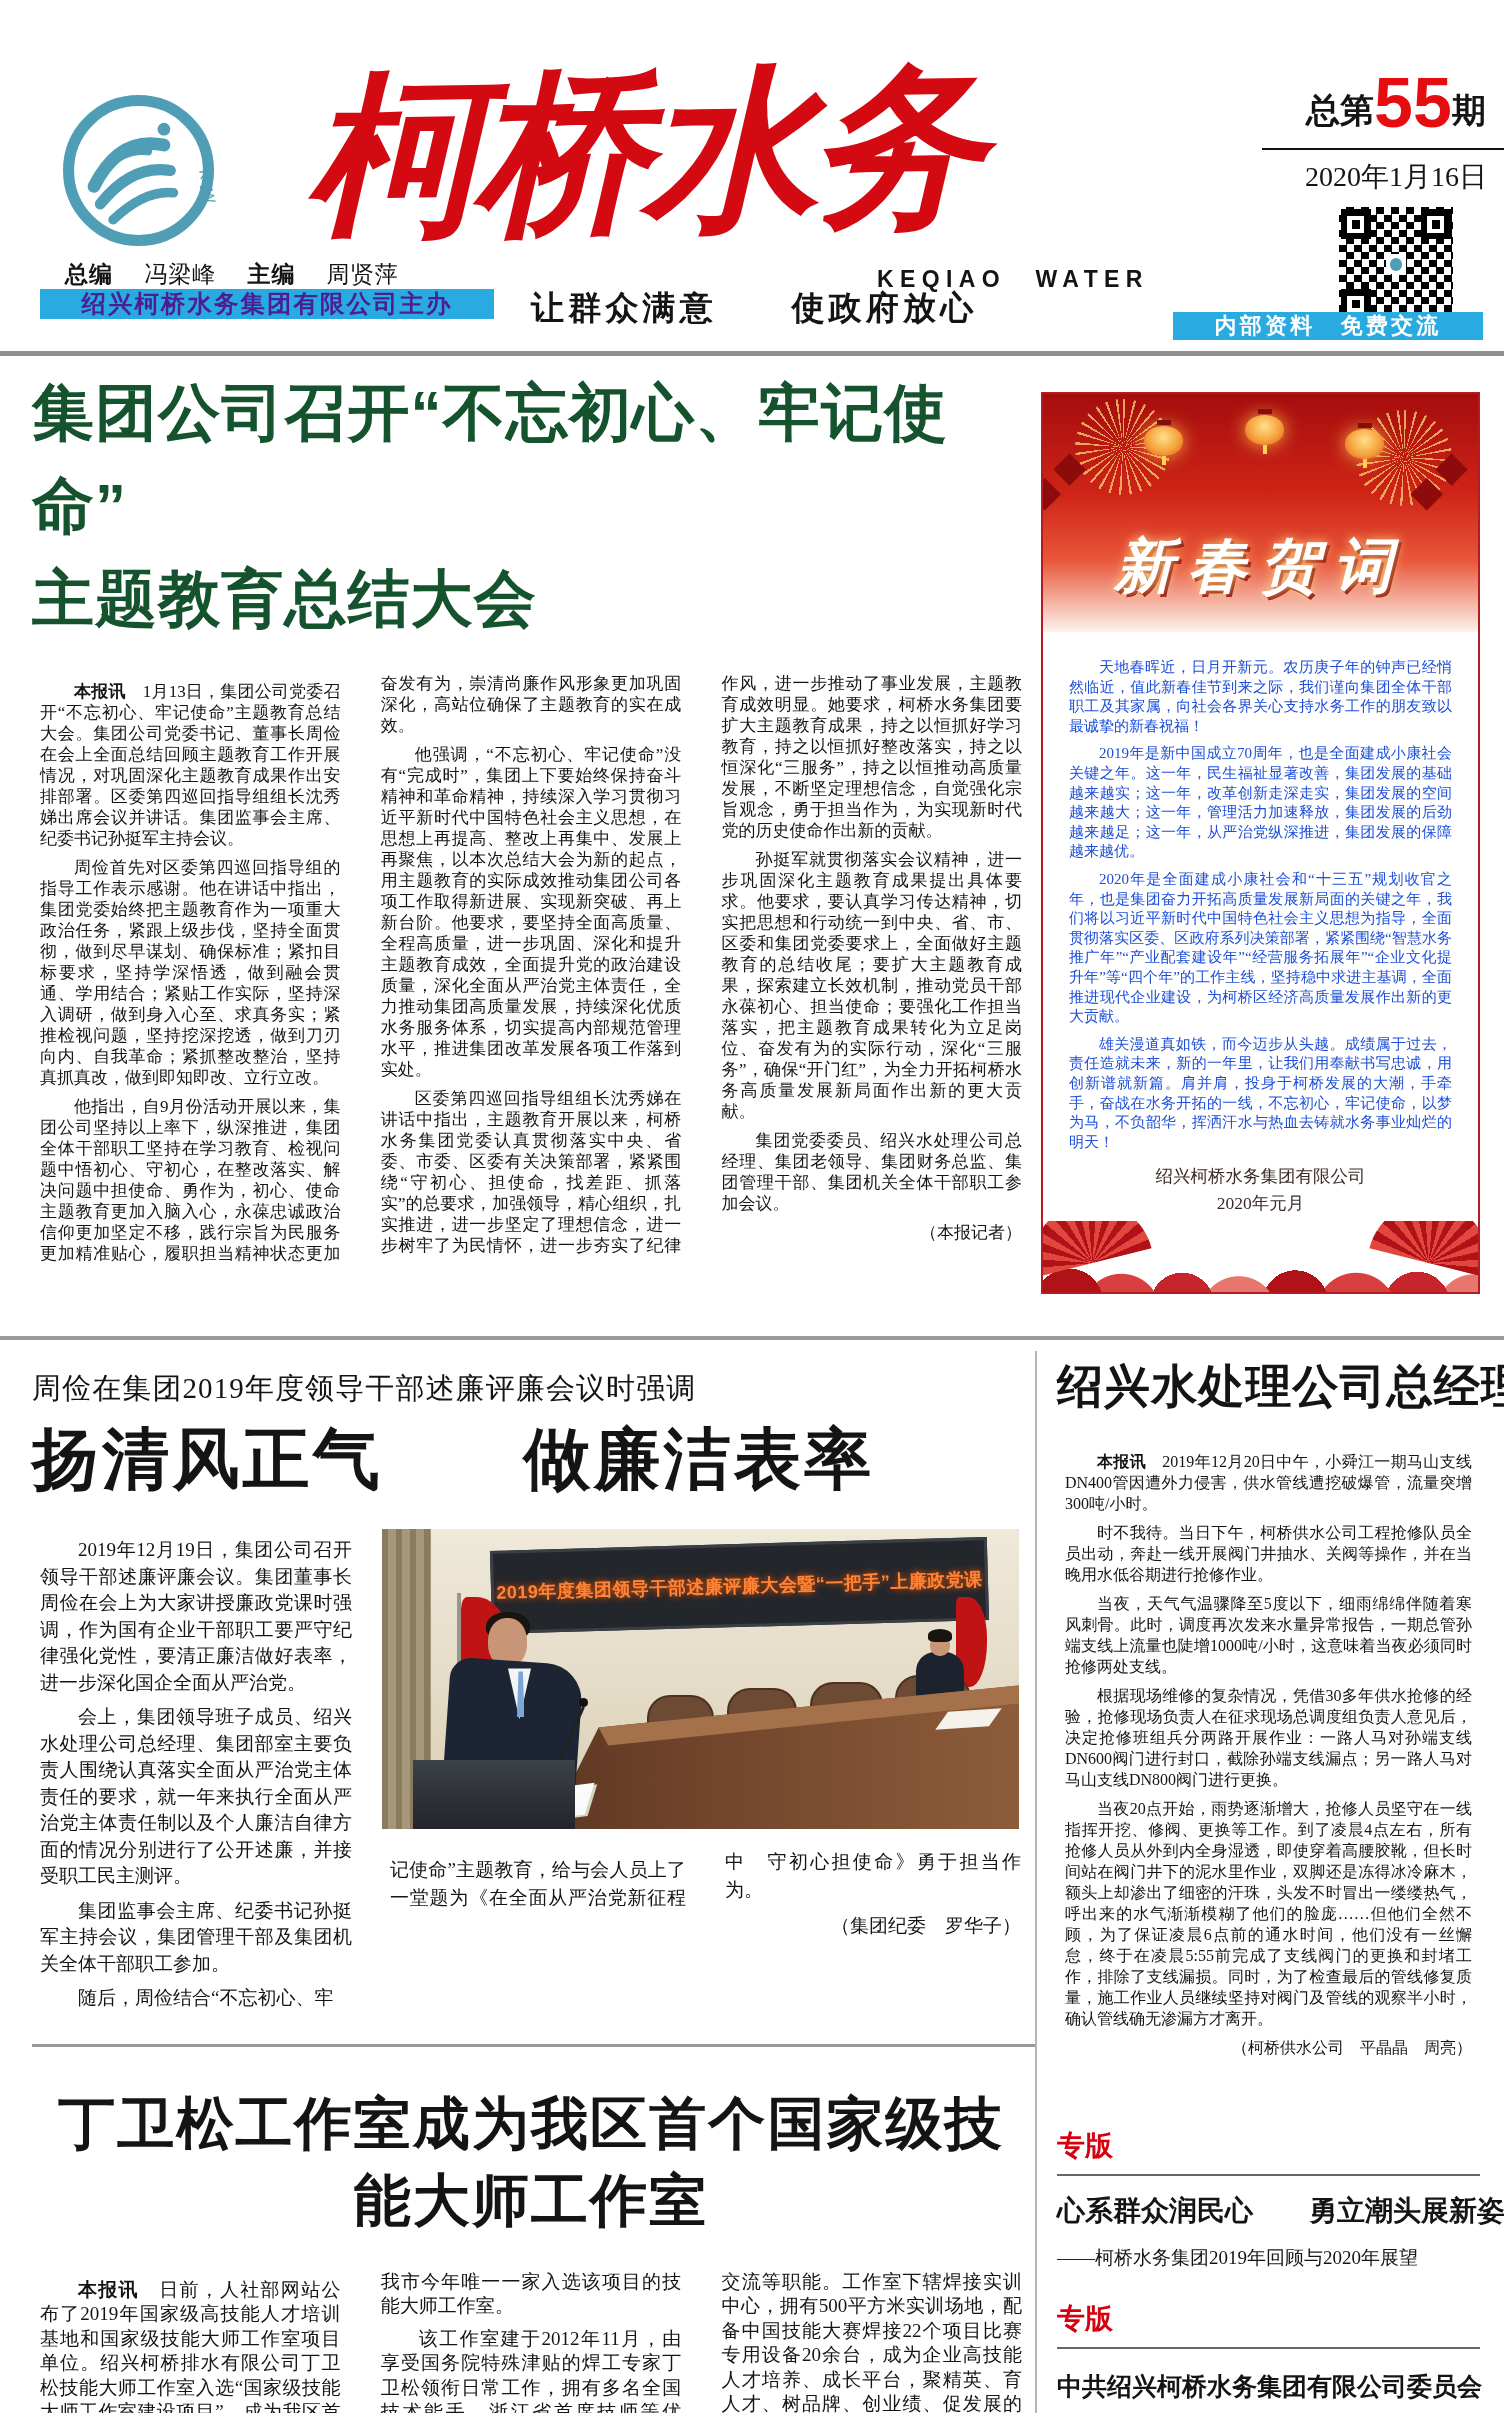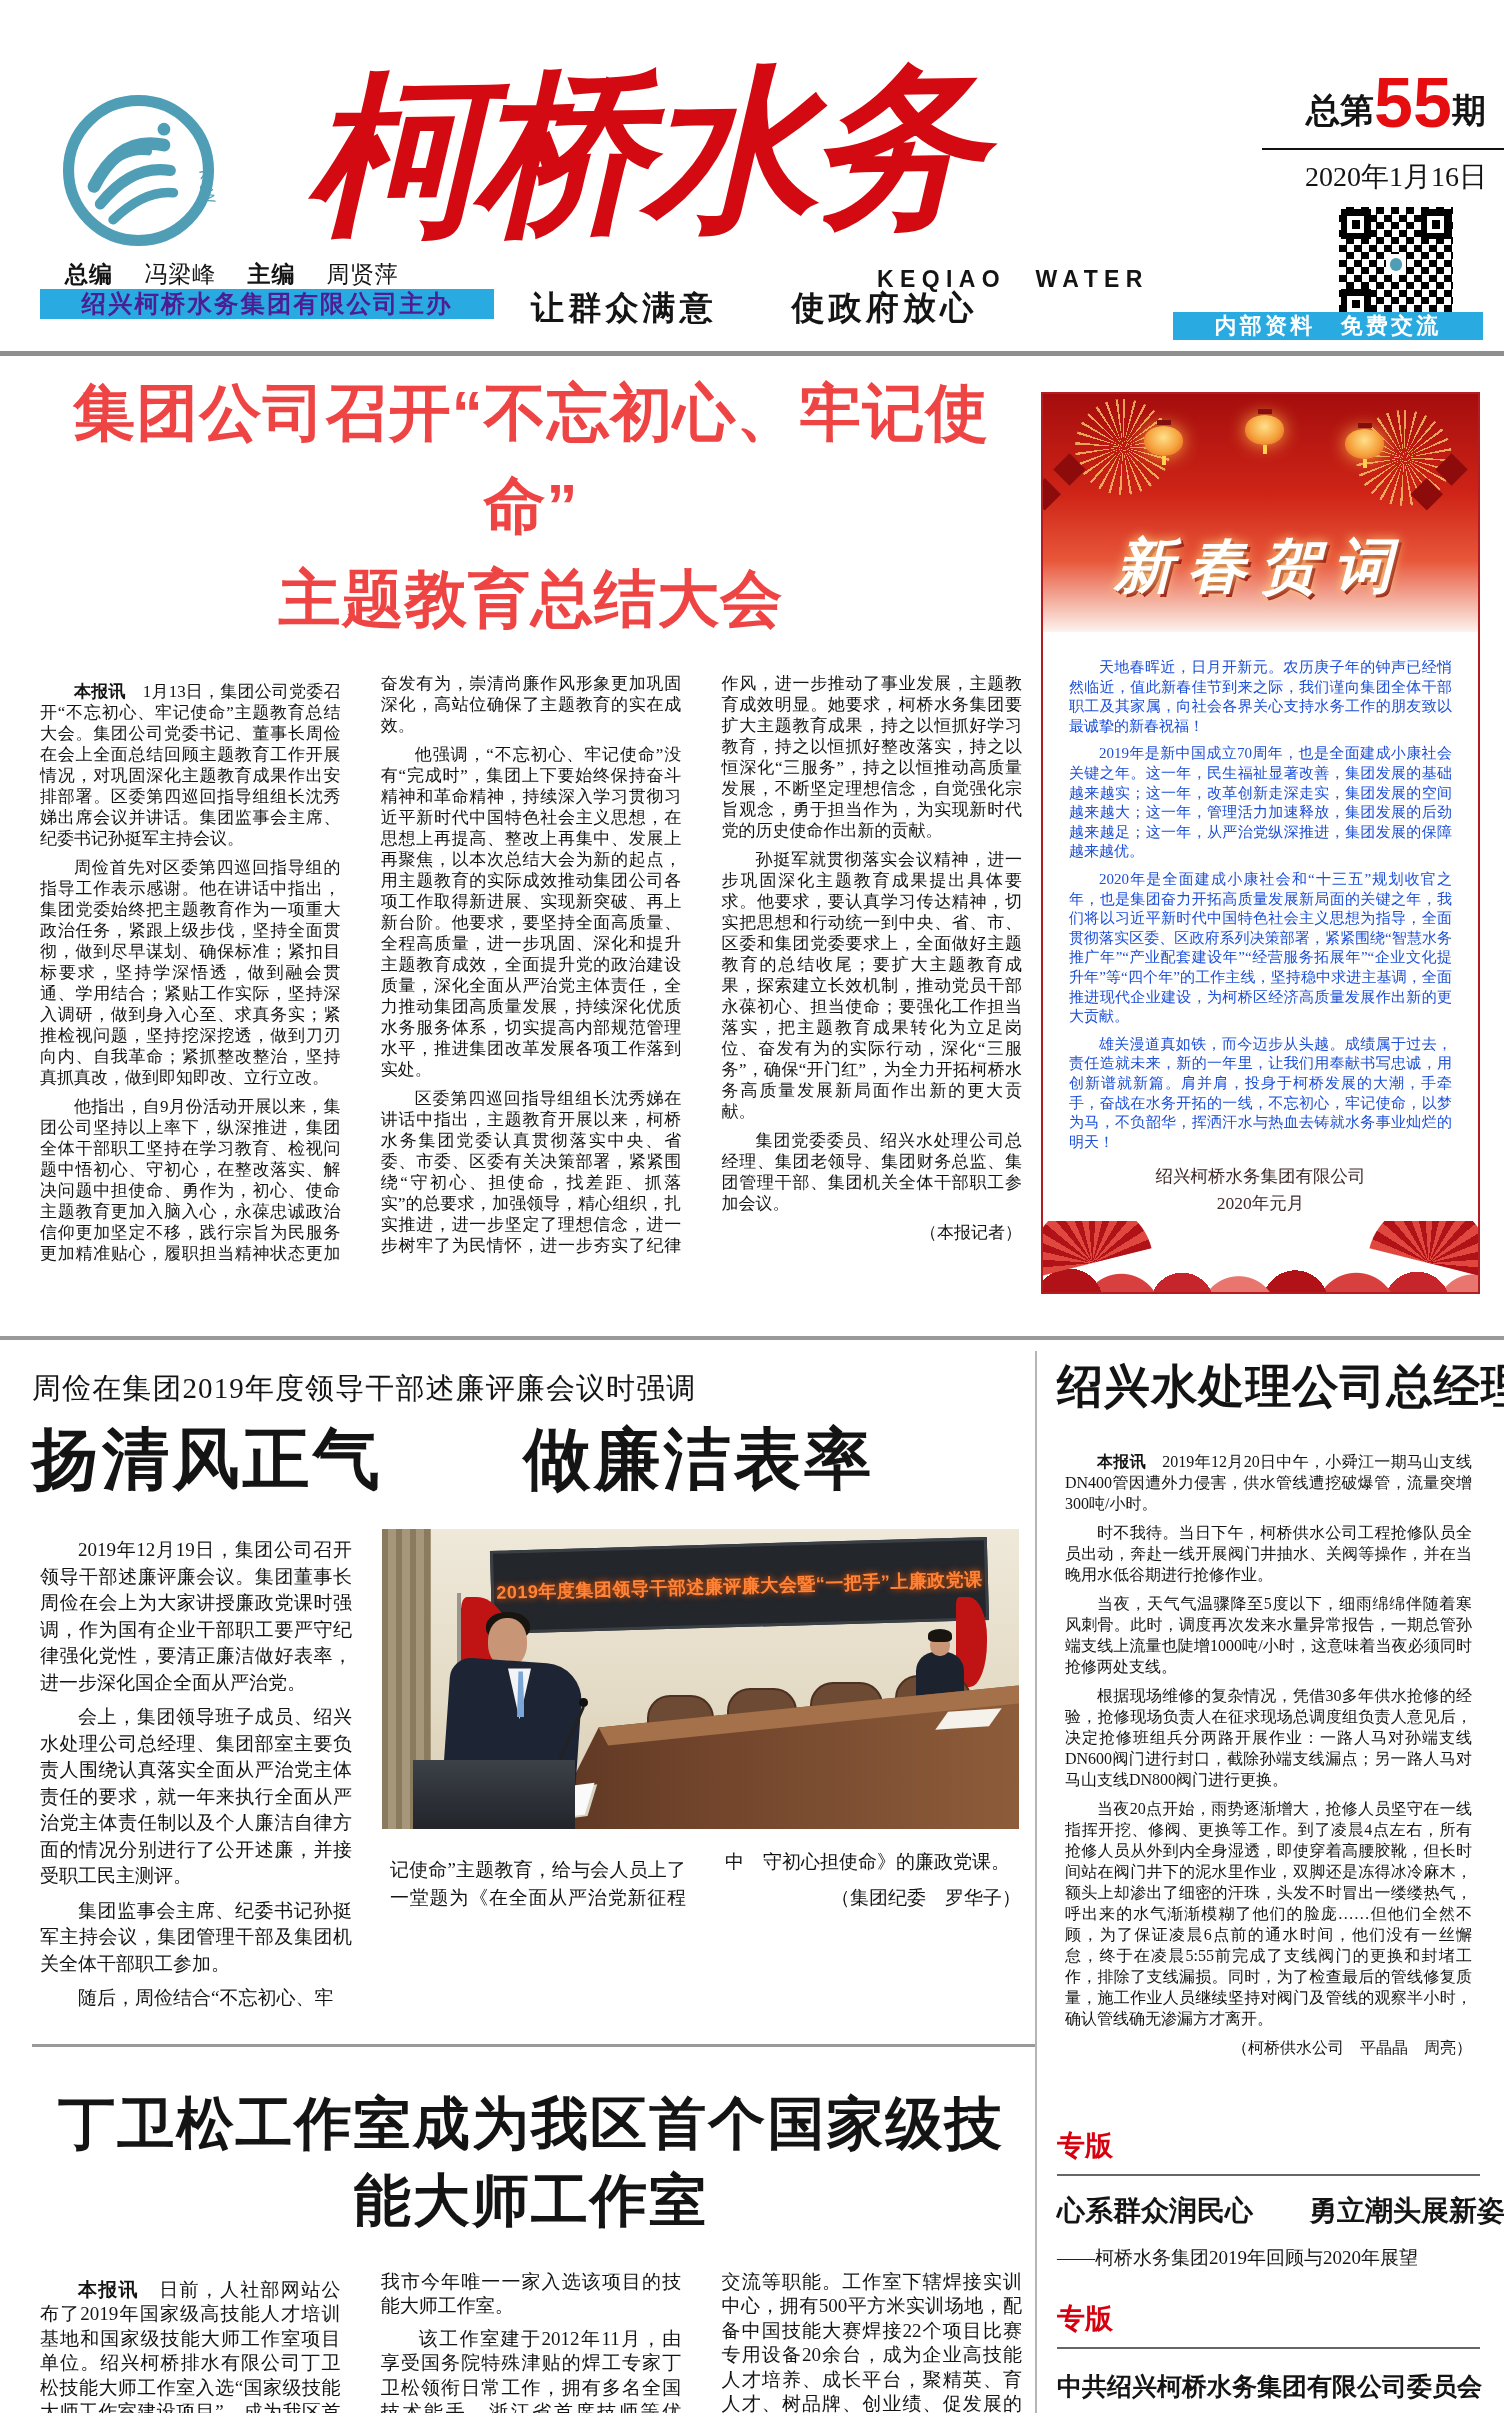--- a/index.html
+++ b/index.html
@@ -36,21 +36,21 @@
   .qr .f::before{content:"";position:absolute;left:10.6px;top:10.6px;width:8.5px;height:8.5px;background:#000;z-index:2;}
   .qr .f1{left:2.1px;top:2.1px;} .qr .f2{right:2.1px;top:2.1px;} .qr .f3{left:2.1px;bottom:2.1px;}
   .qr .ctr{position:absolute;left:47px;top:47px;width:20px;height:20px;background:#fff;border-radius:3.2px;}
   .qr .ctr::after{content:"";position:absolute;left:3.7px;top:3.7px;width:12.7px;height:12.7px;border-radius:50%;background:#4f9eb5;}
   .internalbar{position:absolute;left:1173px;top:312px;width:310px;height:28px;background:#29abe2;
                color:#fff;font-size:22px;font-weight:bold;display:flex;align-items:center;justify-content:center;letter-spacing:3.2px;}
   .hdiv{position:absolute;left:0;top:351px;width:100%;height:5.3px;background:#8f8f8f;}
 
   
   .art1{position:absolute;left:32px;top:366px;width:998px;}
-  .art1 .hl{font-size:62px;font-weight:bold;color:#ef4444;text-align:center;line-height:1.5;letter-spacing:1.1px;}
+  .art1 .hl{font-size:62px;font-weight:bold;color:#14532d;line-height:1.5;letter-spacing:1.1px;}
   .art1 .bodycols{margin-top:28px;height:685px;column-count:3;column-gap:24.4px;
                   font-size:17px;line-height:21px;text-align:justify;overflow:hidden;}
 
   
   .card{position:absolute;left:1041px;top:392px;width:439px;height:902px;border:2.1px solid #b31d22;
         display:flex;flex-direction:column;background:#fff;box-sizing:border-box;}
   .gtop{position:relative;height:297px;background:linear-gradient(180deg,#a50d0d,#cf2417 42%,#e8573a 70%,#fdf3ee 100%);overflow:hidden;}
   .gtitle{position:absolute;left:0;right:0;top:133px;text-align:center;font-size:59px;font-weight:bold;font-style:italic;
           color:#fff;letter-spacing:14px;text-shadow:0 0 10.6px rgba(255,220,130,.95),2.7px 2.7px 0 #8e0b0b;}
   .lant{position:absolute;width:39px;height:30px;border-radius:50%/46%;
@@ -266,21 +266,21 @@
           <div class="ph-head"></div>
           <div class="ph-body"></div>
           <div class="ph-shirt"></div>
           <div class="ph-tie"></div>
           <div class="ph-mic"></div>
           <div class="ph-micball"></div>
           <div class="ph-paper"></div>
           <div class="ph-podium"></div>
         </div>
         <div class="caption">
-          <p class="noind">记使命”主题教育，给与会人员上了一堂题为《在全面从严治党新征程中　守初心担使命》的廉政党课。</p>
+          <p class="noind">记使命”主题教育，给与会人员上了一堂题为《在全面从严治党新征程中　守初心担使命》勇于担当作为。</p>
           <p class="byline">（集团纪委　罗华子）</p>
         </div>
       </div>
     </div>
   </div>
 
   <div class="rule3"></div>
 
   <div class="art4">
     <div class="hl sans">丁卫松工作室成为我区首个国家级技能大师工作室</div>

